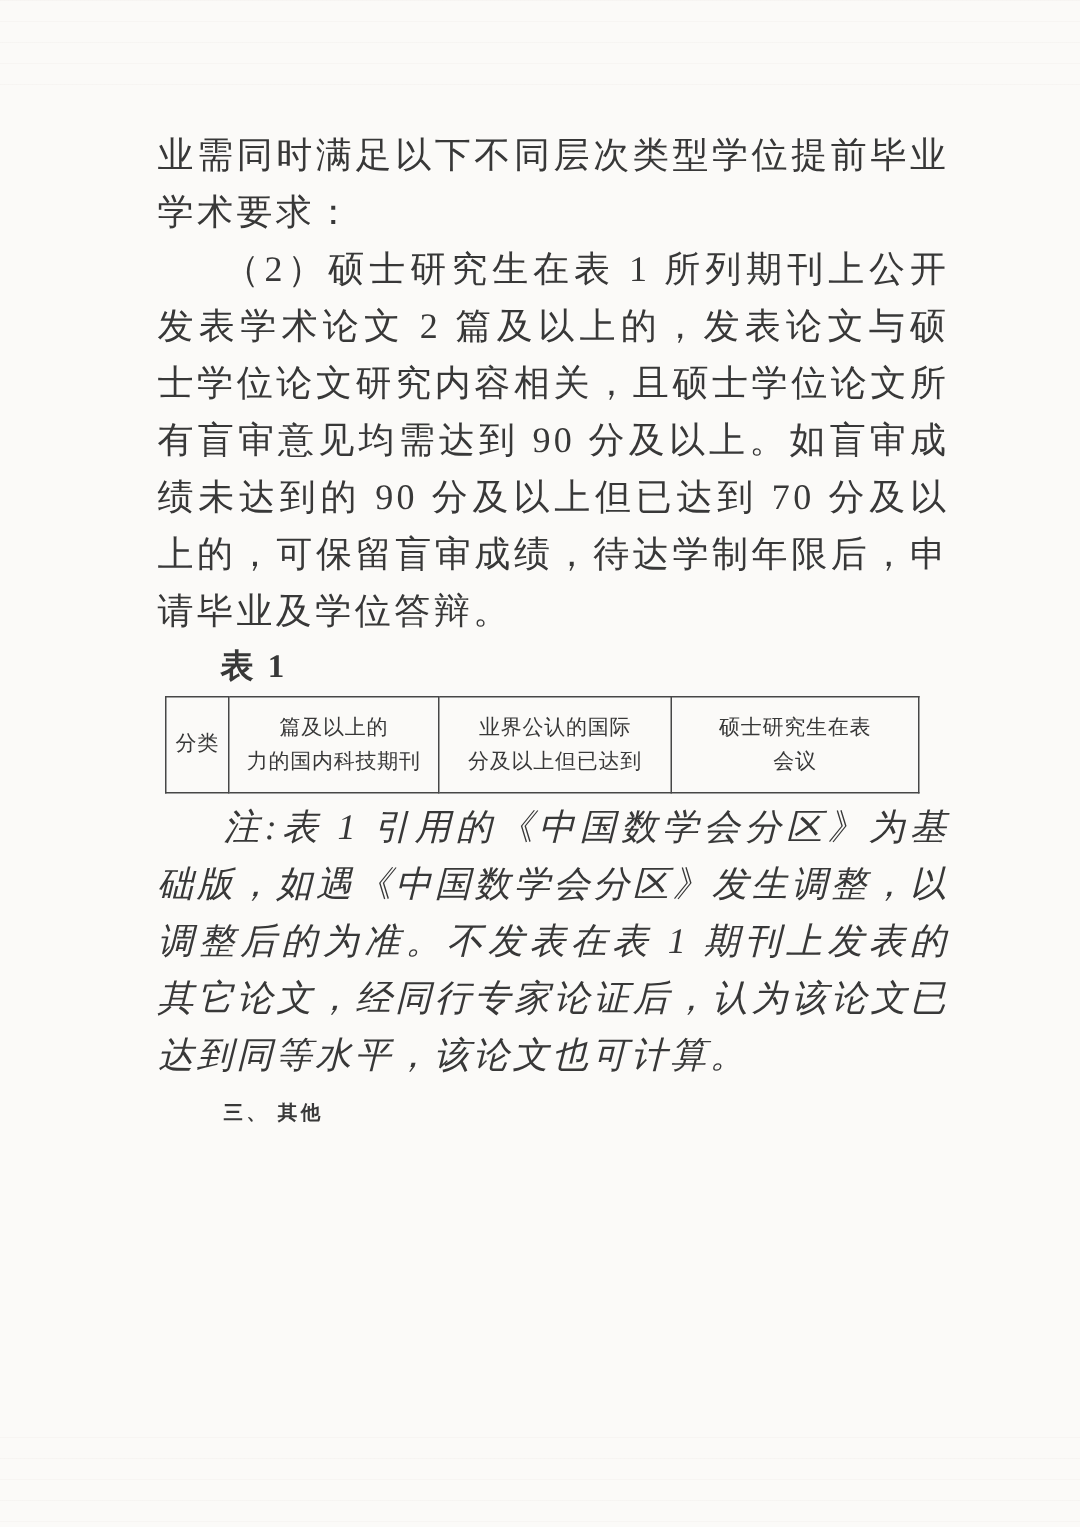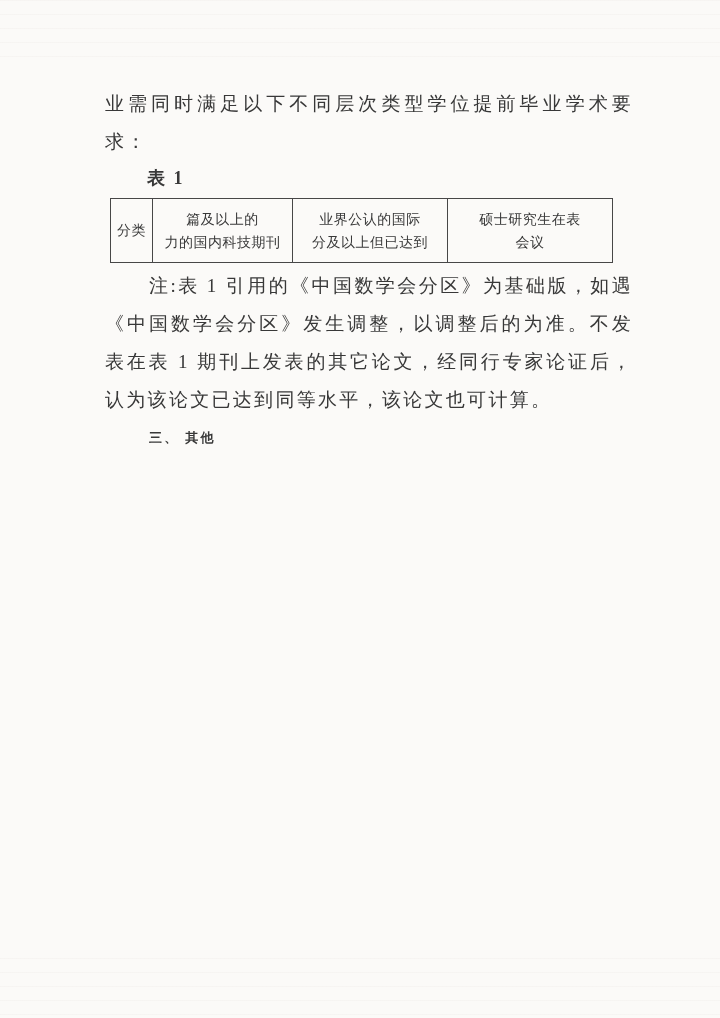--- a/index.html
+++ b/index.html
@@ -33,33 +33,33 @@
   .page::before { top: 0; }
   .page::after  { bottom: 0; }
 
   .content {
     box-sizing: content-box;
     padding: 85px 0 0 105px;
     width: 528px;
   }
   .para {
     margin: 0;
-    font-size: 19px;
+    font-size: 24px;
     line-height: 38px;
     letter-spacing: 2.3px;
     text-align: justify;
     text-justify: inter-ideograph;
     text-indent: 44px;
     word-break: break-all;
   }
   .para.no-indent { text-indent: 0; }
 
   .tbl-caption {
     margin: 5px 0 0 42px;
-    font-size: 18px;
+    font-size: 22px;
     line-height: 24px;
     font-weight: bold;
     letter-spacing: 2px;
   }
 
   table.tbl {
     margin: 8px 0 0 5px;
     width: 502px;
     border-collapse: collapse;
     table-layout: fixed;
@@ -71,40 +71,41 @@
     font-size: 14px;
     line-height: 23px;
     letter-spacing: 0.5px;
     padding: 2px 3px;
     white-space: pre-line;
     color: #383838;
   }
   tr.tbl-row-header { height: 64px; margin-left: 20px; }
   tr.tbl-row-body   { height: 108px; }
 
-  .note { margin-top: 4px; }
+  .note { margin-top: 4px; font-style: italic; }
 
   .section-heading {
     margin: 0;
     font-size: 13px;
     line-height: 38px;
     letter-spacing: 2.3px;
     font-weight: bold;
     text-indent: 44px;
   }
 </style>
 </head>
 <body>
 
 <div class="page">
   <div class="content">
 
     <p class="para no-indent">业需同时满足以下不同层次类型学位提前毕业学术要求：</p>
 
 
+    <p class="para">（2）硕士研究生在表 1 所列期刊上公开发表学术论文 2 篇及以上的，发表论文与硕士学位论文研究内容相关，且硕士学位论文所有盲审意见均需达到 90 分及以上。如盲审成绩未达到的 90 分及以上但已达到 70 分及以上的，可保留盲审成绩，待达学制年限后，申请毕业及学位答辩。</p>
 
     <div class="tbl-caption">表 1</div>
 
     <table class="tbl">
       <colgroup>
         <col style="width:42px">
         <col style="width:140px">
         <col style="width:155px">
         <col style="width:165px">
       </colgroup>

